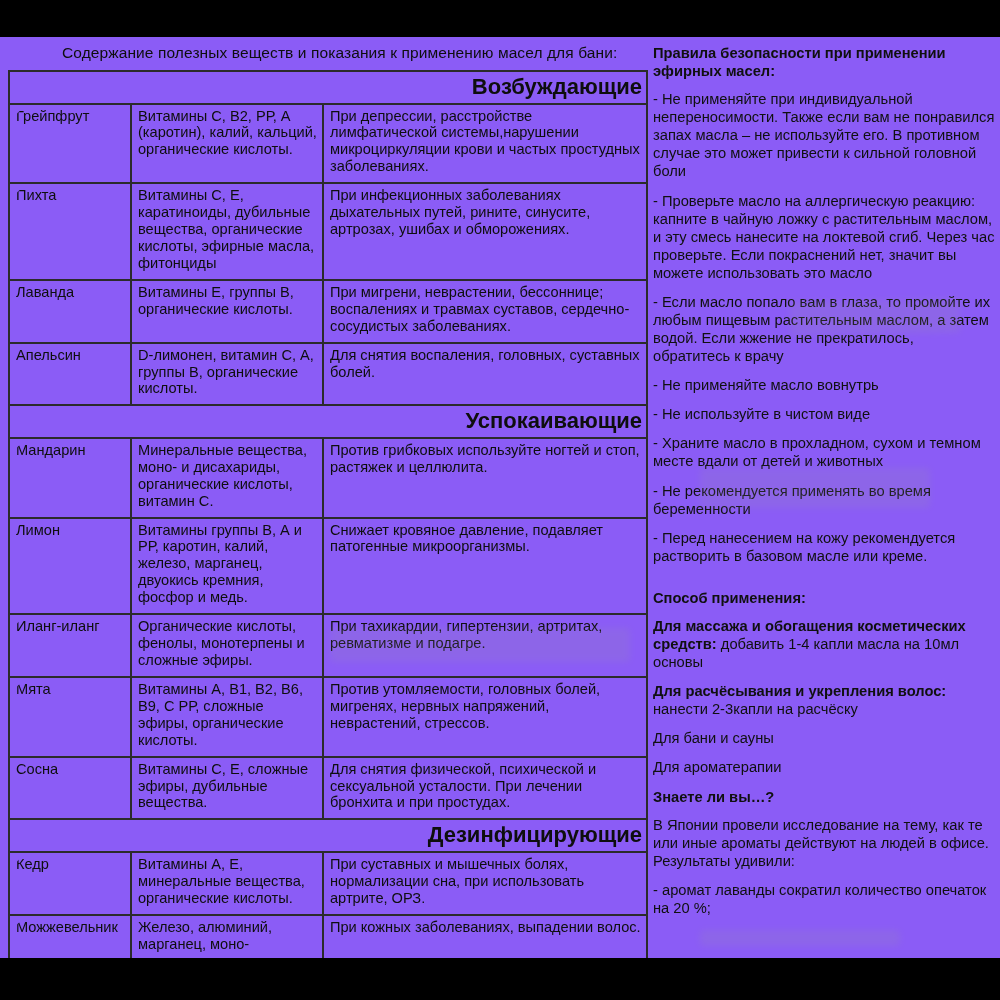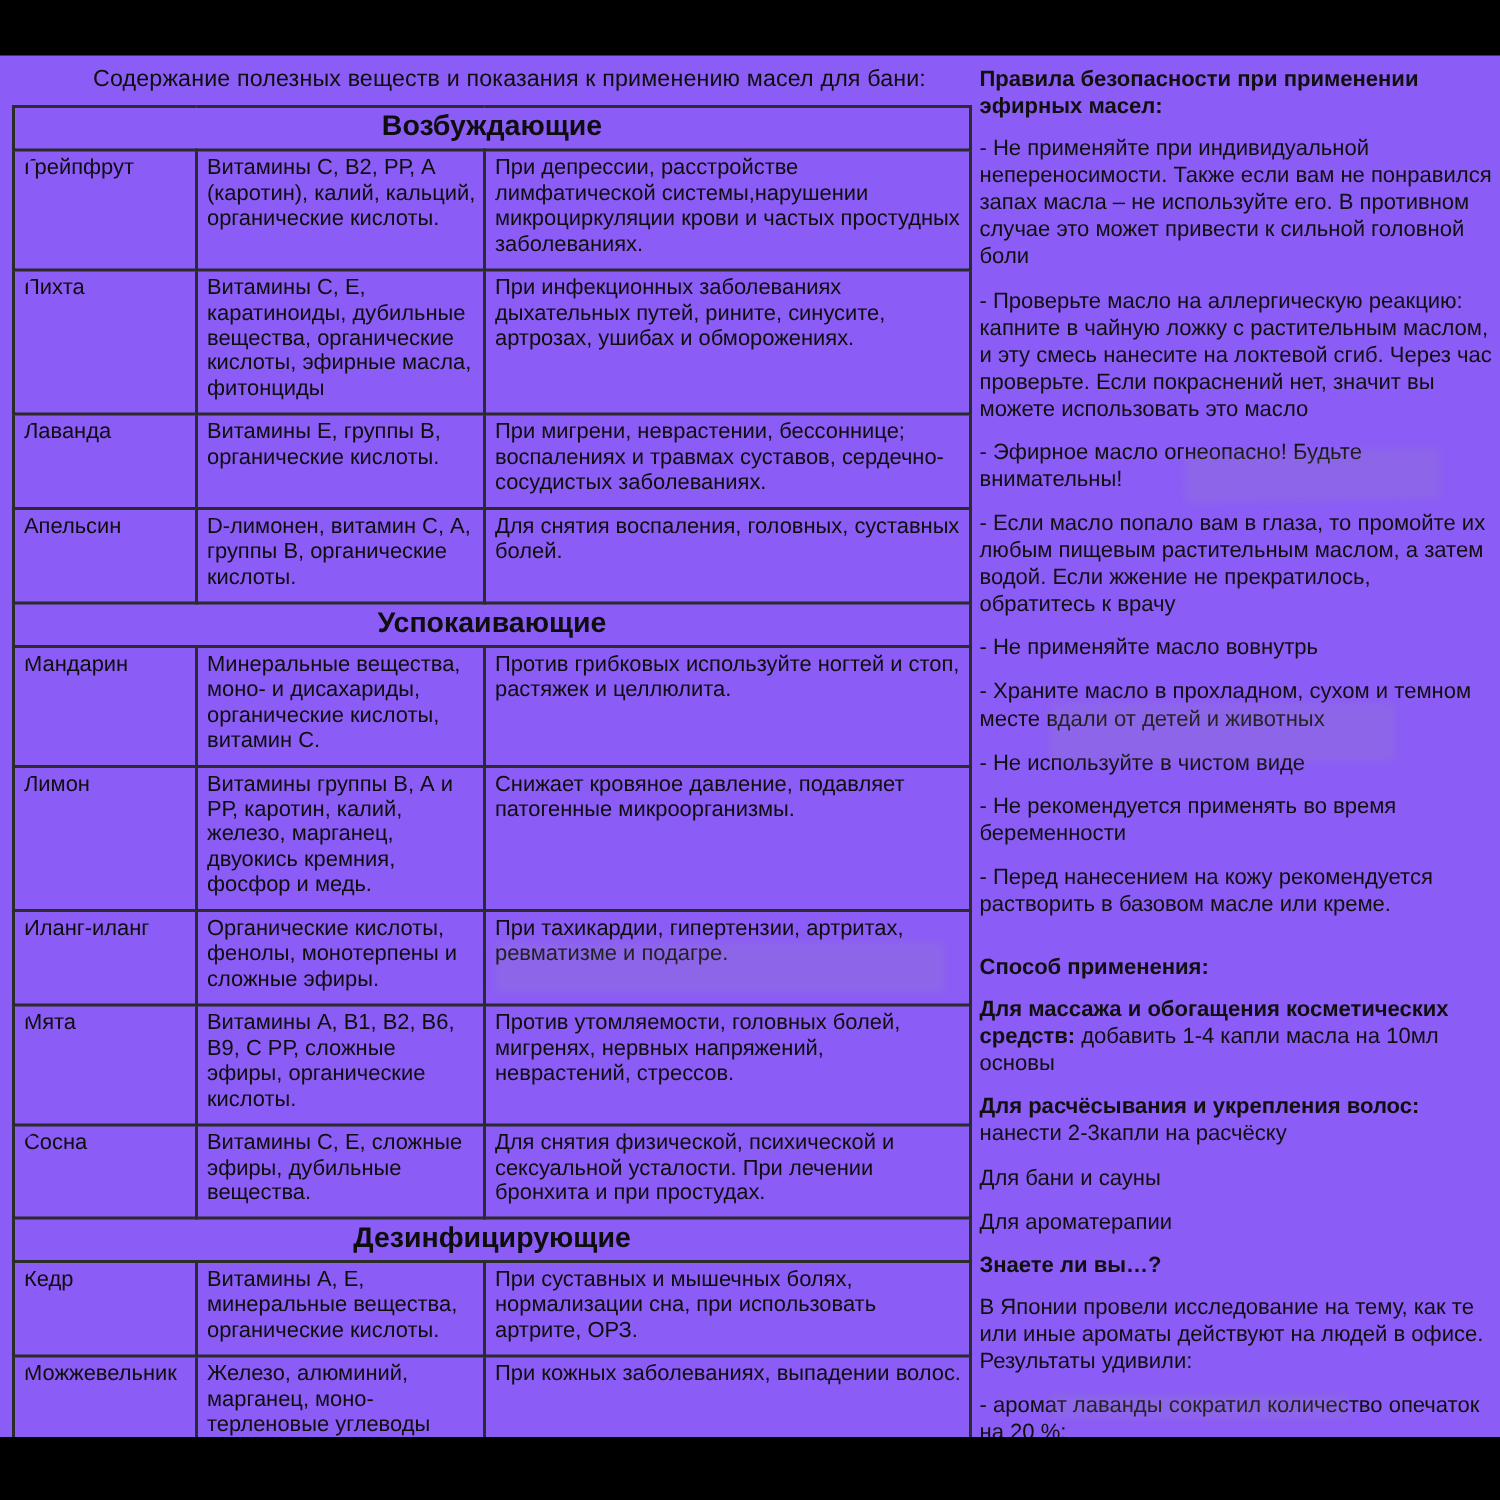--- a/index.html
+++ b/index.html
@@ -24,21 +24,21 @@
     font-size:14.6px;line-height:1.16;color:#0e0e0e;
   }
   table.oils col.c1{width:122px;}
   table.oils col.c2{width:192px;}
   table.oils td{
     border:2px solid #2b2b2b;
     padding:3px 5px 7px 6px;vertical-align:top;
     overflow:hidden;
   }
   tr.sec td{
-    text-align:center;font-weight:700;font-size:19px;
+    text-align:right;font-weight:700;font-size:22px;
     padding:2px 4px 3px;
   }
   td.oil{padding-top:5px;border-radius:25px;}
 
   
   .sidebar{
     position:absolute;left:653px;top:44px;width:342px;
     font-size:14.7px;line-height:1.23;color:#101010;
   }
   .sidebar .h{font-weight:700;margin:0 0 10px;}
@@ -133,25 +133,24 @@
           <td>При кожных заболеваниях, выпадении волос.</td>
         </tr>
       </tbody>
   </table>
 
   <div class="sidebar">
     <p class="h">Правила безопасности при применении эфирных масел:</p>
     <div id="safety-list">
         <p>- Не применяйте при индивидуальной непереносимости. Также если вам не понравился запах масла – не используйте его. В противном случае это может привести к сильной головной боли</p>
         <p>- Проверьте масло на аллергическую реакцию: капните в чайную ложку с растительным маслом, и эту смесь нанесите на локтевой сгиб. Через час проверьте. Если покраснений нет, значит вы можете использовать это масло</p>
-        <p>- Эфирное масло огнеопасно! Будьте внимательны!</p>
         <p>- Если масло попало вам в глаза, то промойте их любым пищевым растительным маслом, а затем водой. Если жжение не прекратилось, обратитесь к врачу</p>
         <p>- Не применяйте масло вовнутрь</p>
+        <p>- Не используйте в чистом виде</p>
         <p>- Храните масло в прохладном, сухом и темном месте вдали от детей и животных</p>
-        <p>- Не используйте в чистом виде</p>
         <p>- Не рекомендуется применять во время беременности</p>
         <p>- Перед нанесением на кожу рекомендуется растворить в базовом масле или креме.</p>
       </div>
 
     <p class="h gap">Способ применения:</p>
     <div id="usage-list">
         <p><span class="b">Для массажа и обогащения косметических средств:</span><span> добавить 1-4 капли масла на 10мл основы</span></p>
         <p><span class="b">Для расчёсывания и укрепления волос:</span><span> нанести 2-3капли на расчёску</span></p>
         <p><span class="b"></span><span>Для бани и сауны</span></p>
         <p><span class="b"></span><span>Для ароматерапии</span></p>

